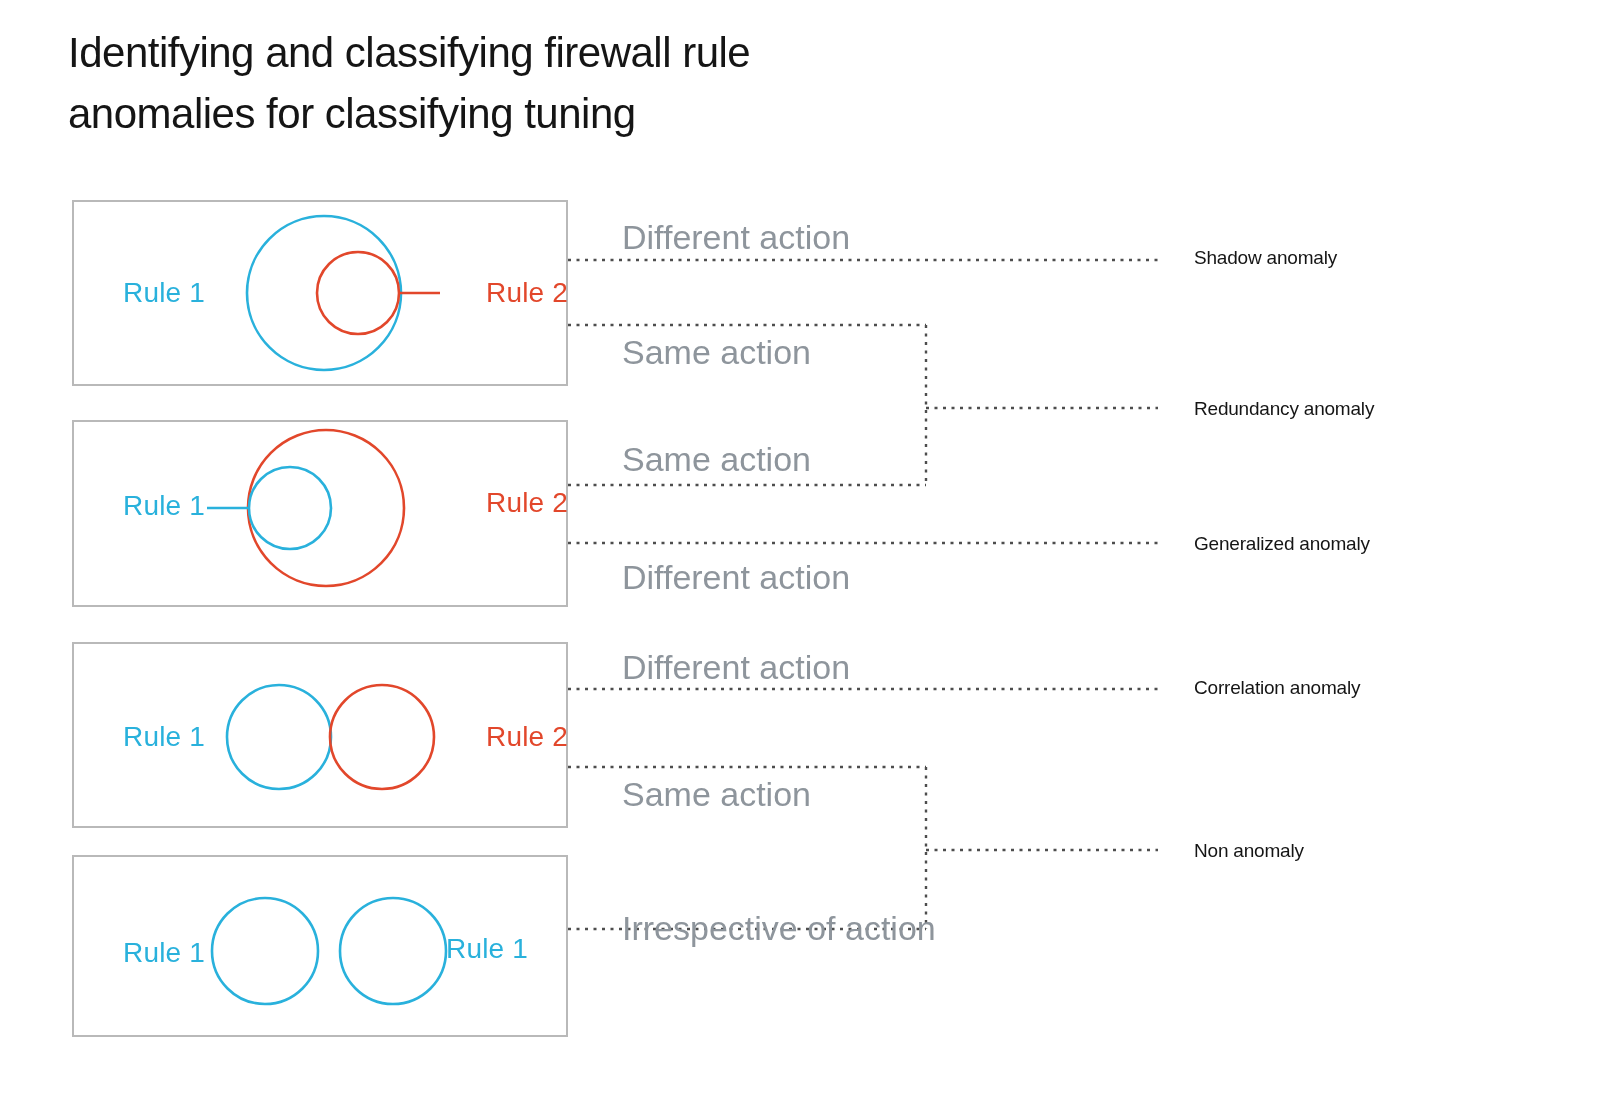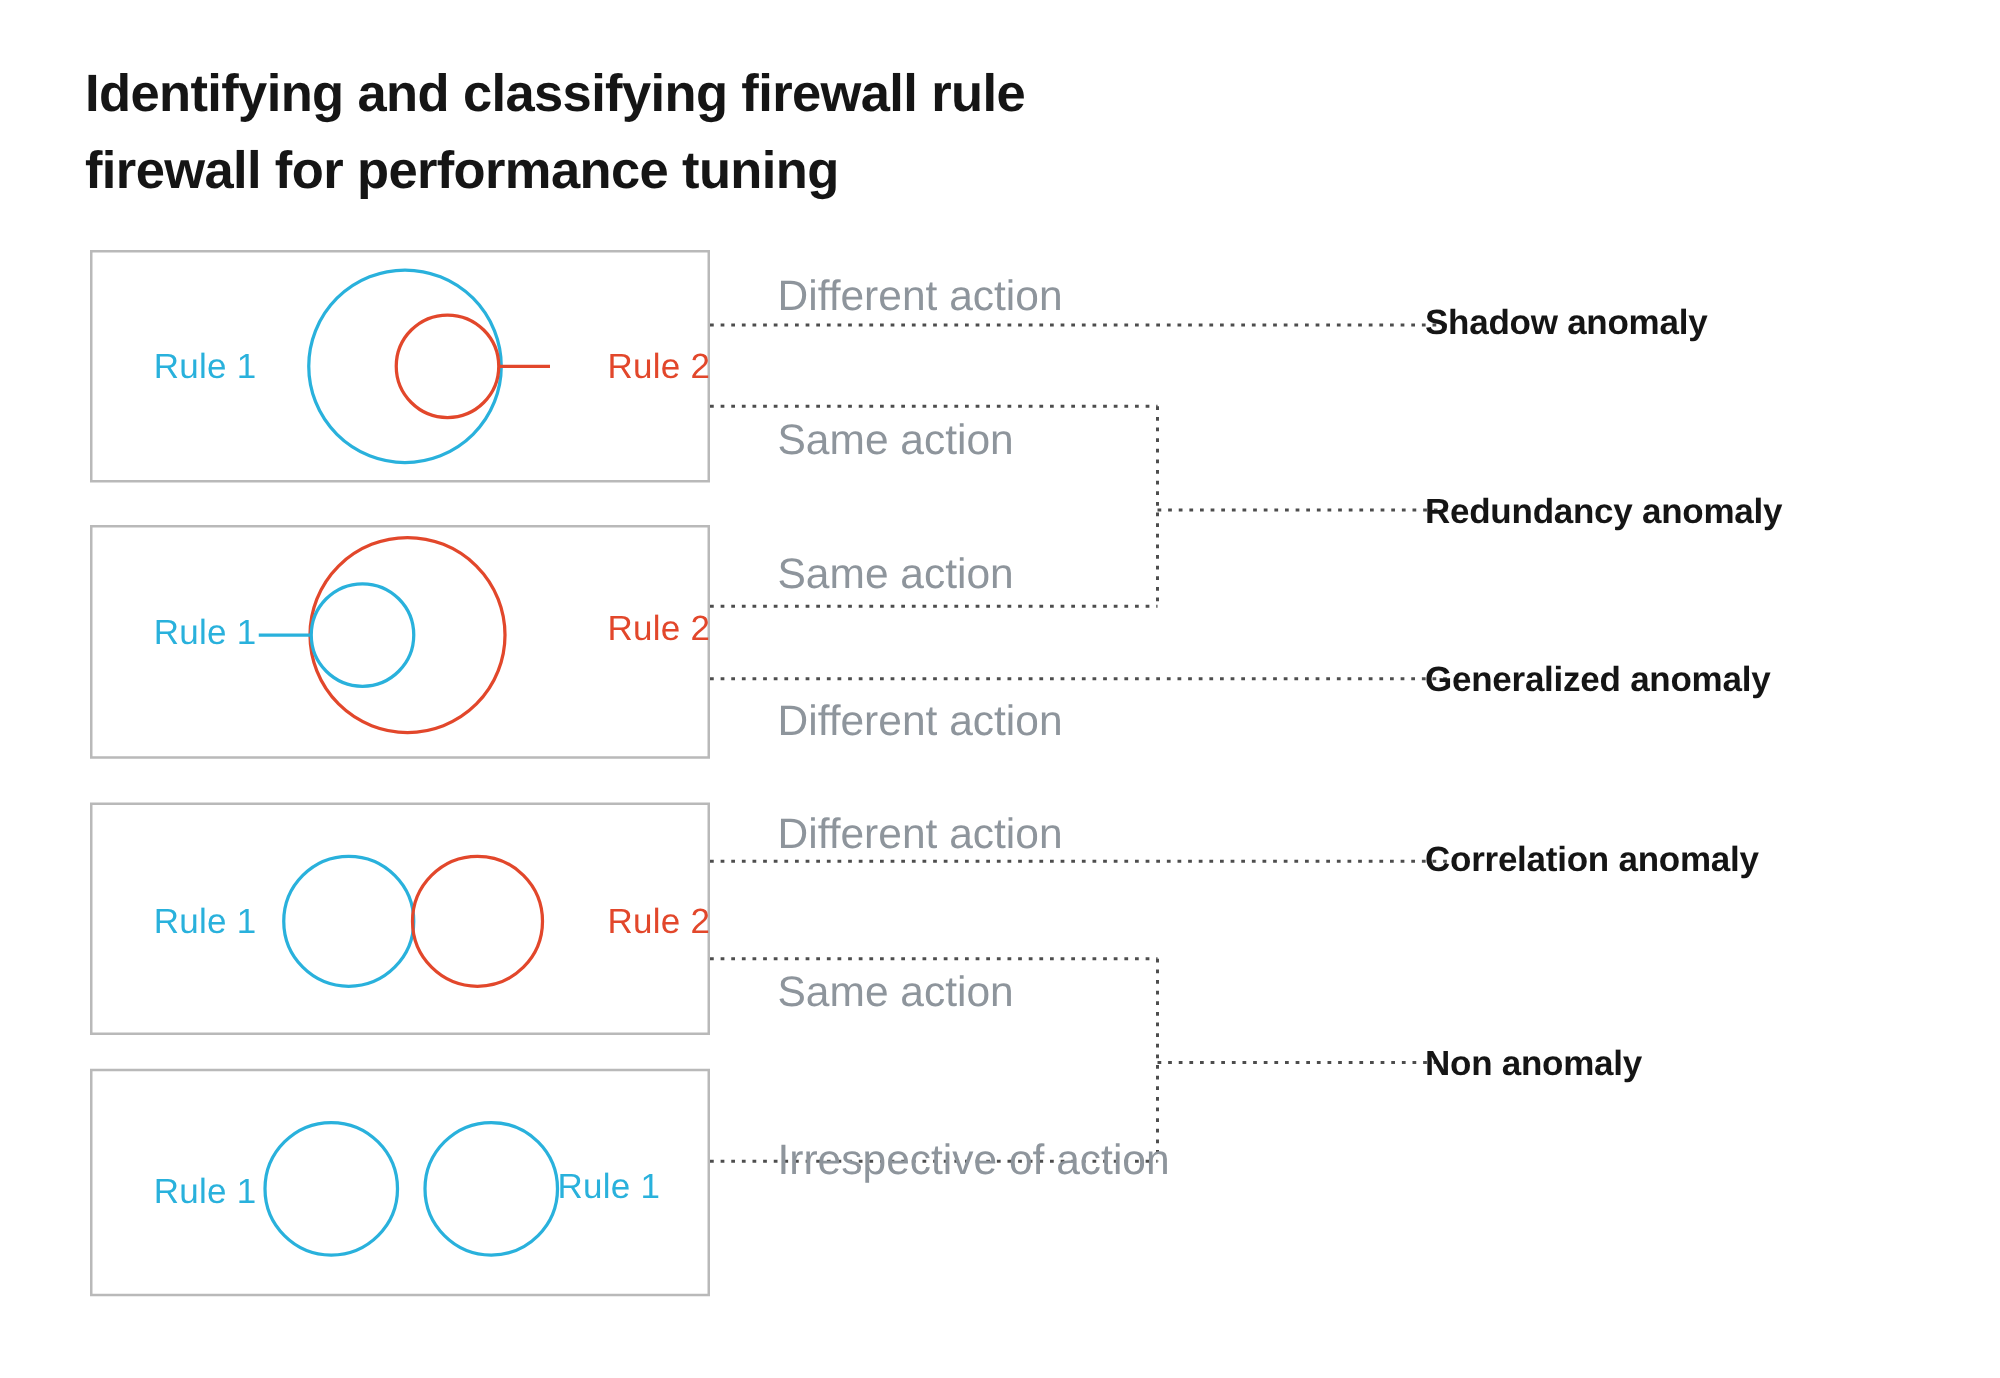--- a/index.html
+++ b/index.html
@@ -14,23 +14,23 @@
   *{margin:0;padding:0;box-sizing:border-box;}
   html,body{background:var(--c-bg);}
   body{font-family:"Liberation Sans","DejaVu Sans",sans-serif;}
   .stage{
     position:relative;
     width:1600px;height:1102px;
     background:var(--c-bg);
     overflow:hidden;
   }
   .title{
-    position:absolute;left:68px;top:44px;
+    position:absolute;left:68px;top:22px;
     width:980px;
-    font-size:42px;line-height:61px;font-weight:700;
+    font-size:42px;line-height:61px;font-weight:400;
     letter-spacing:-0.5px;
     color:var(--c-ink);
   }
   .title .tline{display:block;}
   .panel{
     position:absolute;left:72px;width:496px;
     border:2px solid var(--c-border);
     background:#fff;
   }
   .panel.p1{top:200px;height:186px;}
@@ -52,35 +52,35 @@
   }
   .rule-label.r1{color:var(--c-rule1);}
   .rule-label.r2{color:var(--c-rule2);margin-left:40px;}
   .action-label{
     position:absolute;left:622px;
     font-size:34px;line-height:32px;
     color:var(--c-muted);
     white-space:nowrap;
   }
   .anomaly-label{
-    position:absolute;left:1140px;
-    font-size:28px;line-height:33px;
-    font-weight:700;color:var(--c-ink);
+    position:absolute;left:1194px;
+    font-size:19px;line-height:33px;
+    font-weight:400;color:var(--c-ink);
     letter-spacing:-0.2px;
     white-space:nowrap;
   }
 </style>
 </head>
 <body>
 
 <div class="stage">
 
   <h1 class="title">
       <span class="tline">Identifying and classifying firewall rule</span>
-      <span class="tline">firewall for performance tuning</span>
+      <span class="tline">anomalies for classifying tuning</span>
     </h1>
 
   <div class="panel p1"></div>
   <div class="panel p2"></div>
   <div class="panel p3"></div>
   <div class="panel p4"></div>
 
   <svg class="overlay" viewBox="0 0 1600 1102" xmlns="http://www.w3.org/2000/svg">
 
     <circle class="c1" cx="324" cy="293" r="77"></circle>

